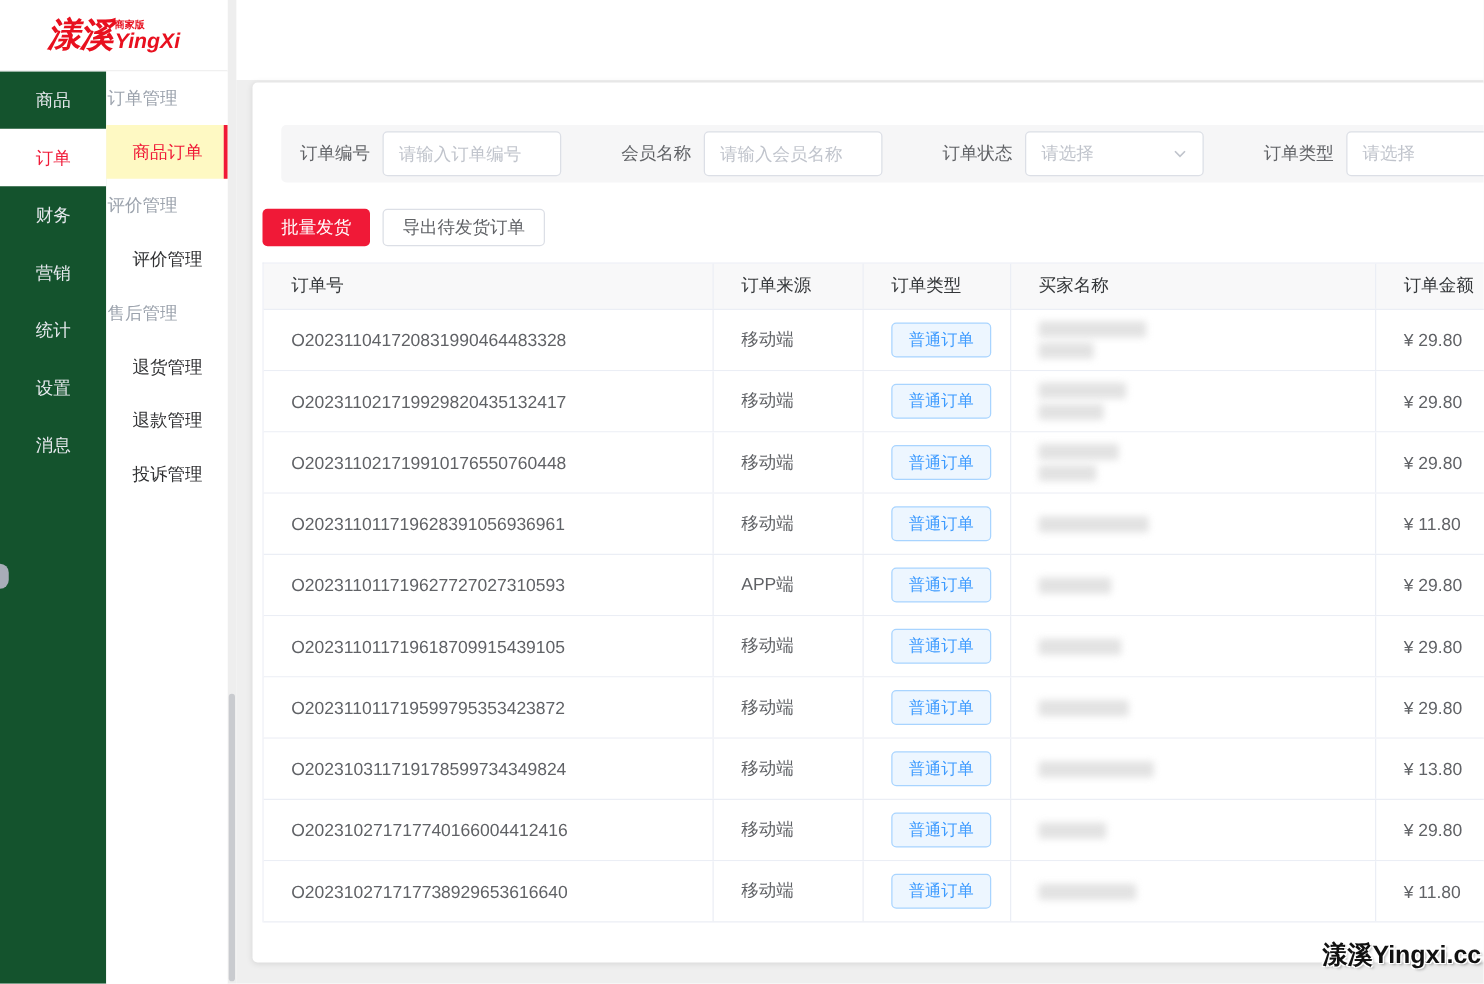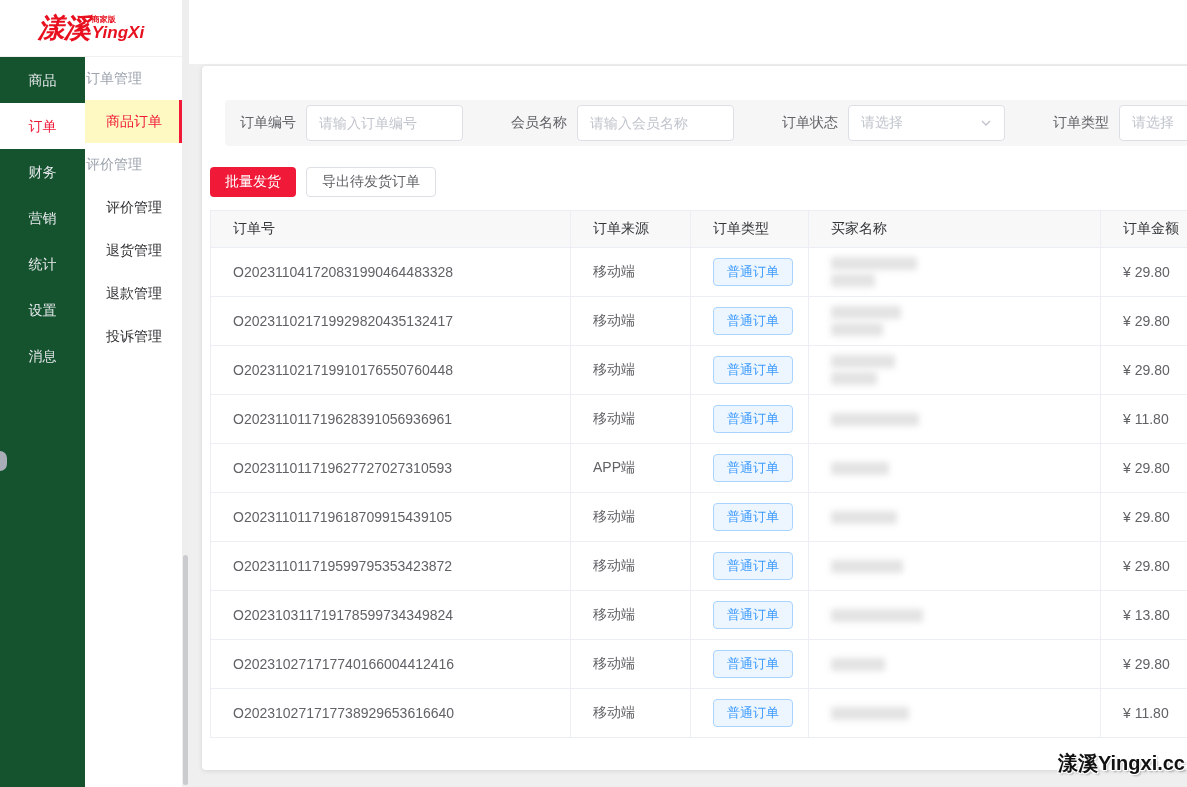--- a/index.html
+++ b/index.html
@@ -34,21 +34,21 @@
   .collapse-handle { position:absolute; left:0; top:451px; width:7px; height:20px; background:#a8adb8;
     border-radius:0 7px 7px 0; z-index:9; cursor:pointer; }
   
   .card { position:absolute; left:202px; top:66px; width:1100px; height:704px; background:#fff;
     border-radius:4px; box-shadow:0 1px 5px rgba(0,0,0,0.10); z-index:3; }
   
   .filter-bar { position:absolute; left:23px; top:34px; width:1042px; height:46px; background:#f6f6f7;
     border-radius:4px; display:flex; align-items:center; padding-left:15px; }
   .f-item { display:flex; align-items:center; margin-right:48px; }
   .f-label { color:#606266; font-size:14px; margin-right:10px; white-space:nowrap; }
-  .f-input, .f-select { width:157px; height:36px; background:#fff; border:1px solid #dcdfe6; border-radius:4px;
+  .f-input, .f-select { width:143px; height:36px; background:#fff; border:1px solid #dcdfe6; border-radius:4px;
     font-size:14px; color:#606266; padding:0 12px; outline:none; font-family:inherit; }
   .f-input::placeholder { color:#c0c4cc; }
   .f-select { display:flex; align-items:center; justify-content:space-between; cursor:pointer;gap:48px; }
   .f-select .ph { color:#c0c4cc; }
   .f-select svg { flex:0 0 auto; }
   
   .toolbar { position:absolute; left:8px; top:101px; display:flex; }
   .btn-danger { height:30px; padding:0 15px; background:#f01937; color:#fff; border:none; border-radius:4px;
     font-size:14px; cursor:pointer; margin-right:10px; font-family:inherit; }
   .btn-plain { height:30px; padding:0 15px; background:#fff; color:#606266; border:1px solid #dcdfe6;
@@ -93,20 +93,21 @@
     <div class="p-item">统计</div>
     <div class="p-item">设置</div>
     <div class="p-item">消息</div>
   </nav>
 
 <nav class="secondary-sidebar">
     <div class="s-group">订单管理</div>
     <div class="s-item active">商品订单</div>
     <div class="s-group">评价管理</div>
     <div class="s-item">评价管理</div>
+    <div class="s-group">售后管理</div>
     <div class="s-item">退货管理</div>
     <div class="s-item">退款管理</div>
     <div class="s-item">投诉管理</div>
   </nav>
 
 <div class="v-scroll-track">
   <div class="v-scroll-thumb"></div>
 </div>
 
 <div class="collapse-handle"></div>

